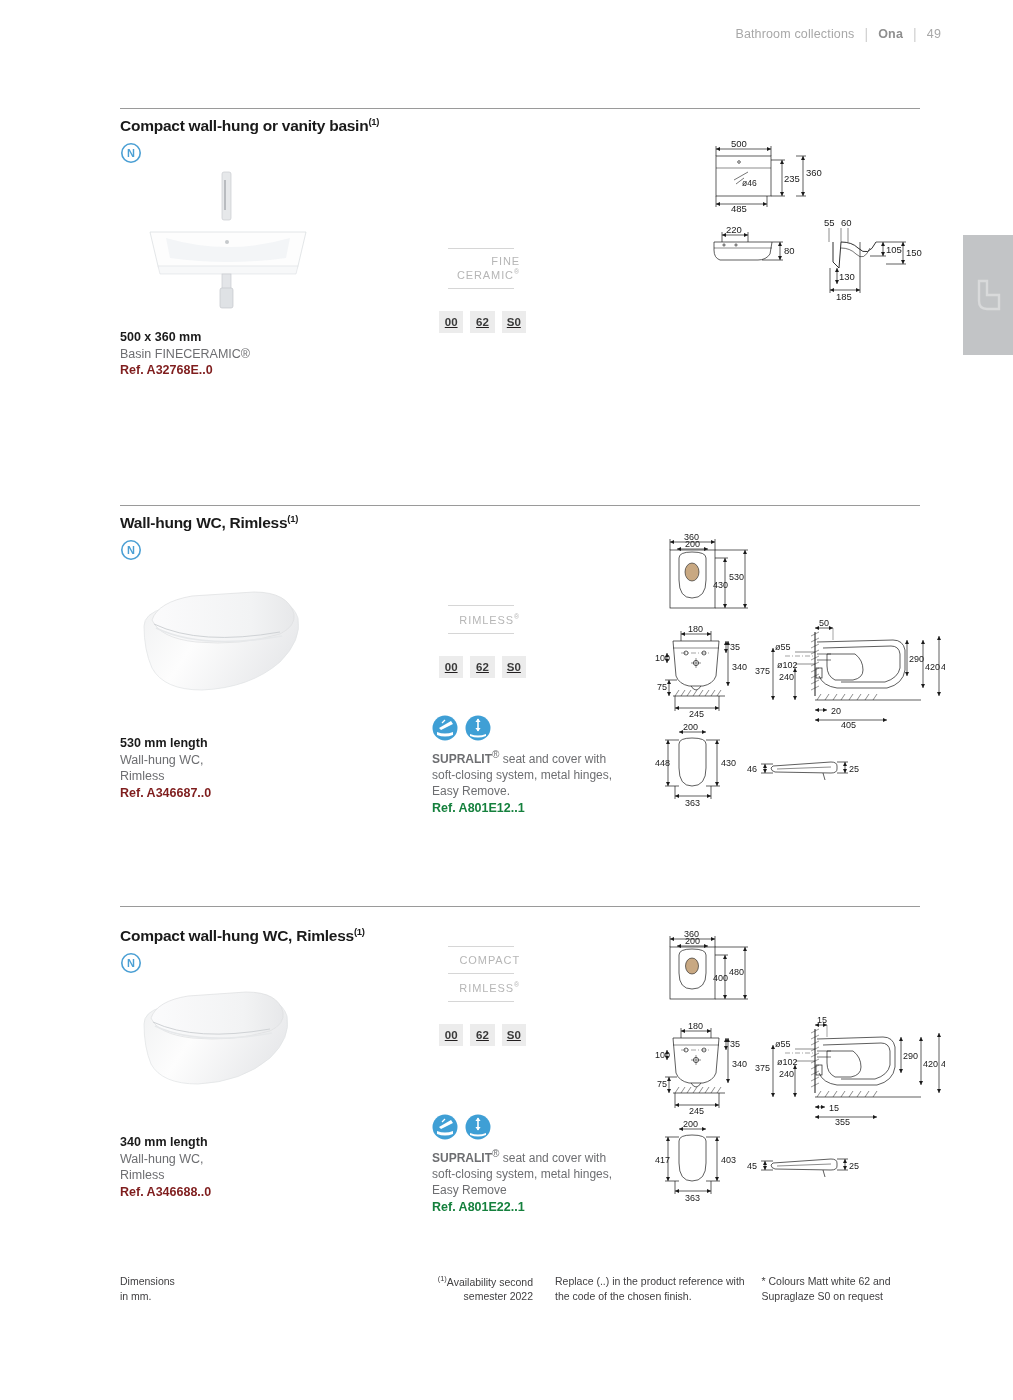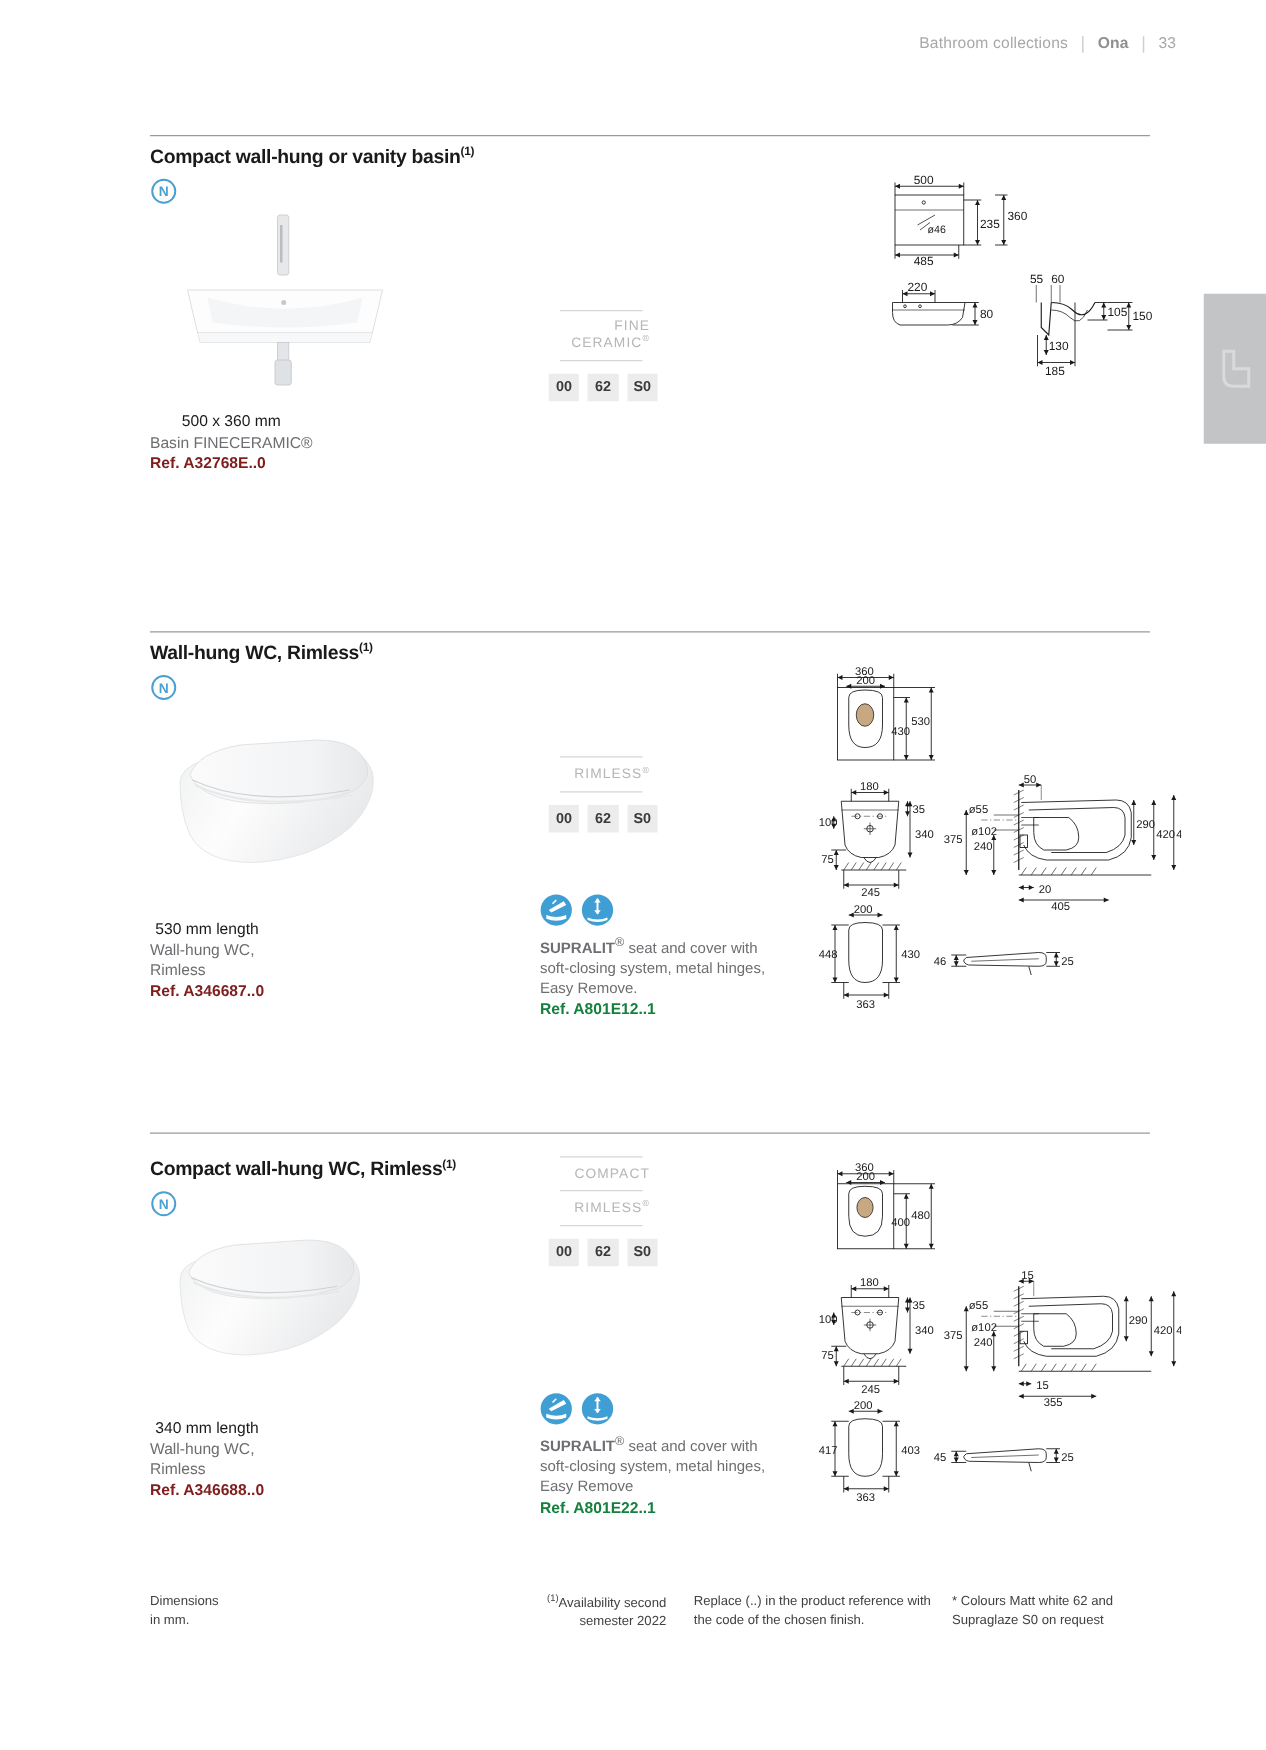--- a/index.html
+++ b/index.html
@@ -46,35 +46,35 @@
   }
   .sec-title sup{ font-size:9.5px; font-weight:bold; }
 
   .badge-n{ margin-top:7px; }
 
   
   .photo{ position:absolute; }
 
   
   .caption{ position:absolute; left:0; line-height:1.32; }
-  .cap-dim{ font-size:12.5px; font-weight:normal; color:#1a1a1a;text-align:center; }
+  .cap-dim{ font-size:12.5px; font-weight:bold; color:#1a1a1a; }
   .cap-desc{ font-size:12.5px; color:#6d6e71; }
   .cap-ref{ font-size:12.5px; font-weight:bold; color:#7f1d1d; }
 
   
   .badges{ position:absolute; width:96px; }
   .badge-line{ border-top:1px solid #d6d6d6; width:66px; margin-left:18px; }
   .badge-word{
     font-size:11px; color:#b6b6b6; letter-spacing:.9px;
     text-align:right; padding:7px 6px 7px 0; white-space:nowrap;
   }
   .badge-word.two{ line-height:1.18; padding:6px 6px 6px 0; }
   .badge-word sup{ font-size:7px; vertical-align:super; }
 
-  .chips{ display:flex; gap:7px; margin-top:10px; margin-left:9px; }
+  .chips{ display:flex; gap:7px; margin-top:22px; margin-left:9px;text-decoration:underline; }
   .chip{
     width:26px; height:22px; background:#ececec;
     display:flex; align-items:center; justify-content:center;
     font-size:11.5px; font-weight:bold; color:#3a3a3a;
   }
 
   
   .seatinfo{ position:absolute; width:200px; }
   .seat-icons{ display:flex; gap:7px; margin-bottom:7px; }
   .seat-text{ font-size:12px; color:#6d6e71; line-height:1.33; }
@@ -99,21 +99,21 @@
   .footer b{ font-weight:normal; }
 </style>
 </head>
 <body>
 
 <div class="page-header">
   <span>Bathroom collections</span>
   <span class="sep">|</span>
   <span class="brand">Ona</span>
   <span class="sep">|</span>
-  <span class="pgnum">33</span>
+  <span class="pgnum">49</span>
 </div>
 
 <div class="side-tab">
   <svg width="30" height="34" viewBox="0 0 30 34">
     <path d="M6 2 L6 22 Q6 30 14 30 L26 30 L26 16 L14 16 L14 2 Z" fill="none" stroke="#d9dadb" stroke-width="2.4"></path>
   </svg>
 </div>
 
 <div class="content">
 
@@ -582,21 +582,21 @@
       <path d="M25 46 Q68 66 142 53" fill="none" stroke="#e6e8ea" stroke-width="1.6"></path>
     </svg>
   </div>
 
   <div class="caption" style="top:1134px;">
     <div class="cap-dim">340 mm length</div>
     <div class="cap-desc">Wall-hung WC,<br>Rimless</div>
     <div class="cap-ref">Ref. A346688..0</div>
   </div>
 
-  <div class="badges" style="left:310px; top:925px;">
+  <div class="badges" style="left:310px; top:946px;">
     <div class="badge-line"></div>
     <div class="badge-word">COMPACT</div>
     <div class="badge-line"></div>
     <div class="badge-word">
       RIMLESS<sup>®</sup>
     </div>
     <div class="badge-line"></div>
     <div class="chips">
       <div class="chip">00</div>
       <div class="chip">62</div>

